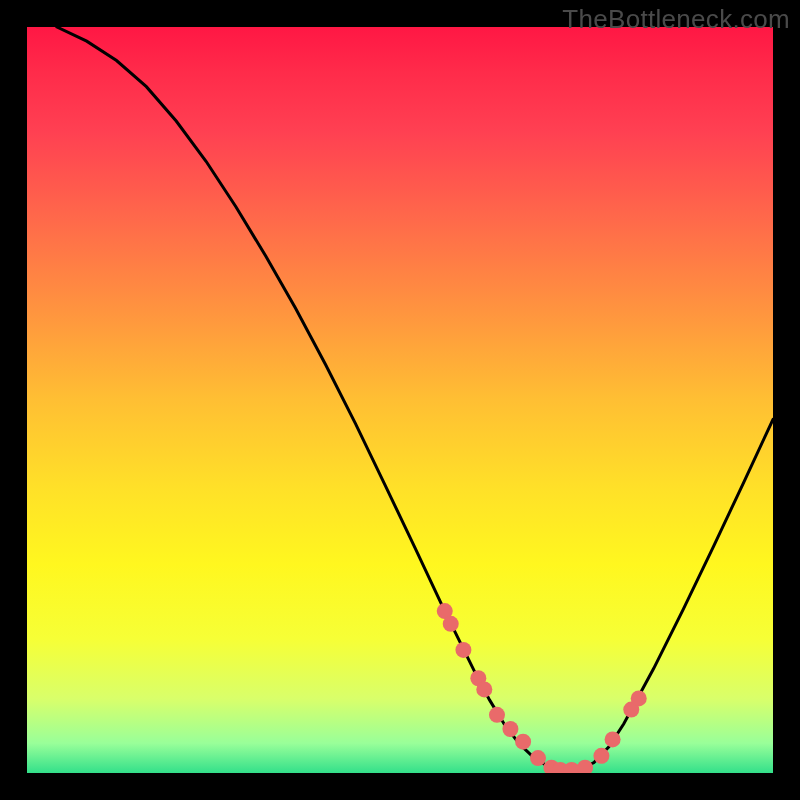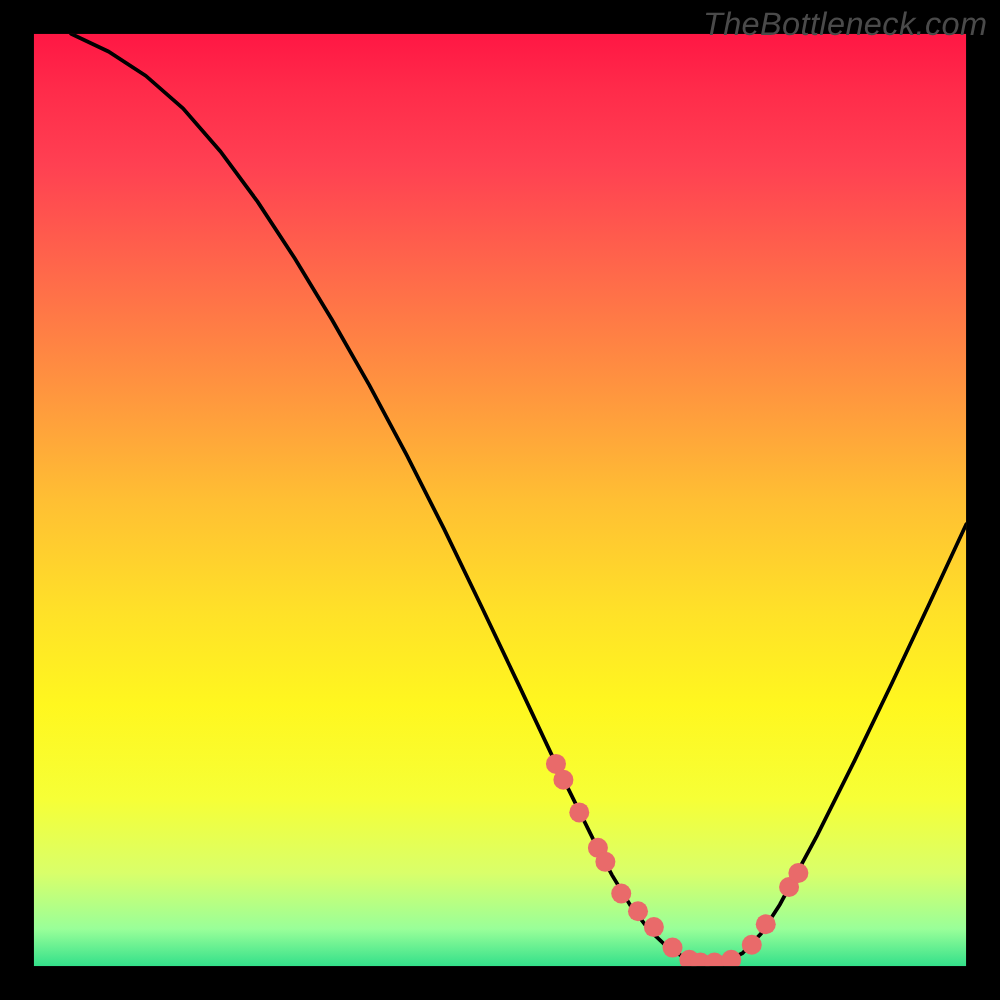--- a/index.html
+++ b/index.html
@@ -11,21 +11,20 @@
     overflow: hidden;
     font-family: Arial, Helvetica, sans-serif;
   }
   .frame {
     position: absolute;
     left: 0;
     top: 0;
     width: 800px;
     height: 713px;
     background: #000;
-    font-style: italic;
   }
   .plot-area {
     position: absolute;
     left: 27px;
     top: 27px;
     width: 746px;
     height: 746px;
     overflow: hidden;
   }
   .gradient {

